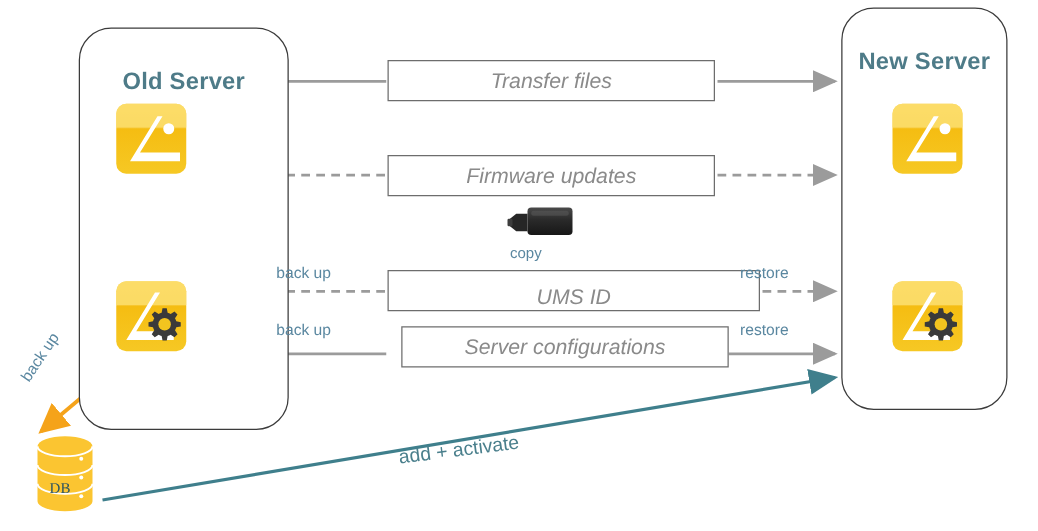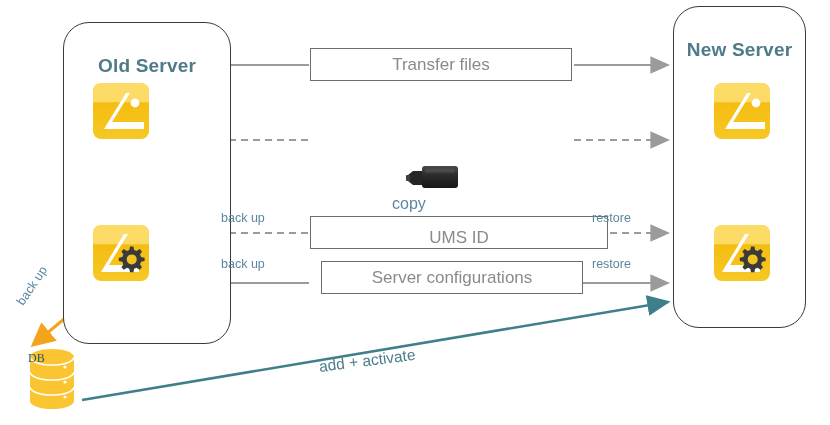--- a/index.html
+++ b/index.html
@@ -69,38 +69,39 @@
     position: absolute;
     border: 1.1px solid #6d6d6d;
     background: #ffffff;
     box-sizing: border-box;
     display: flex;
     align-items: center;
     justify-content: center;
     color: #8a8a8a;
     font-size: 17px;
     white-space: nowrap;
+    font-style: italic;
   }
   #box-transfer { left: 310px; top: 48px;  width: 262px; height: 33px; }
   #box-firmware { left: 310px; top: 124px; width: 262px; height: 33px; }
   #box-umsid    { left: 310px; top: 216px; width: 298px; height: 33px; align-items: flex-end; }
   #box-config   { left: 321px; top: 261px; width: 262px; height: 33px; }
 
   
   .edge-label {
     position: absolute;
     font-size: 12.5px;
     color: #5a87a0;
     white-space: nowrap;
   }
   #lbl-backup-1  { left: 221px; top: 211px; }
   #lbl-backup-2  { left: 221px; top: 257px; }
   #lbl-restore-1 { left: 592px; top: 211px; }
   #lbl-restore-2 { left: 592px; top: 257px; }
-  #lbl-copy      { left: 392px; top: 195px; font-size: 16px; }
+  #lbl-copy      { left: 408px; top: 195px; font-size: 12px; }
 
   #lbl-backup-db {
     position: absolute;
     left: 14px;
     top: 300px;
     font-size: 12.5px;
     color: #5a87a0;
     transform: rotate(-56deg);
     transform-origin: left top;
     white-space: nowrap;
@@ -120,22 +121,23 @@
   #db-cylinder {
     position: absolute;
     left: 28px;
     top: 348px;
     width: 48px;
     height: 62px;
   }
   #db-text {
     position: absolute;
     left: 28px;
-    top: 351px;
+    top: 383px;
     width: 40px;
+    text-align: center;
     font-size: 12px;
     color: #2d5560;
     font-family: "Liberation Serif", serif;
     pointer-events: none;
   }
 
   
   #usb-dongle {
     position: absolute;
     left: 402px;
@@ -240,20 +242,23 @@
     <path d="M36 10 L17 41 L47 41 L47 48 L9 48 L32 10 Z" fill="#ffffff"></path>
     <g fill="#3a3a3a">
       <path d="M38 22.5 l3.4 0 0.7 3.6 a8 8 0 0 1 2.4 1.0 l3.1 -2.0 2.4 2.4 -2.0 3.1 a8 8 0 0 1 1.0 2.4 l3.6 0.7 0 3.4 -3.6 0.7 a8 8 0 0 1 -1.0 2.4 l2.0 3.1 -2.4 2.4 -3.1 -2.0 a8 8 0 0 1 -2.4 1.0 l-0.7 3.6 -3.4 0 -0.7 -3.6 a8 8 0 0 1 -2.4 -1.0 l-3.1 2.0 -2.4 -2.4 2.0 -3.1 a8 8 0 0 1 -1.0 -2.4 l-3.6 -0.7 0 -3.4 3.6 -0.7 a8 8 0 0 1 1.0 -2.4 l-2.0 -3.1 2.4 -2.4 3.1 2.0 a8 8 0 0 1 2.4 -1.0 z"></path>
     </g>
     <circle cx="39.7" cy="35.4" r="5" fill="#f3c41f"></circle>
   </svg>
 
   <div class="label-box" id="box-transfer">
     <span>Transfer files</span>
   </div>
+  <div class="label-box" id="box-firmware">
+    <span>Firmware updates</span>
+  </div>
   <div class="label-box" id="box-umsid">
     <span>UMS ID</span>
   </div>
   <div class="label-box" id="box-config">
     <span>Server configurations</span>
   </div>
 
   <svg id="usb-dongle" viewBox="0 0 62 32">
     <rect x="20" y="4" width="36" height="22" rx="3" fill="url(#usbGrad)"></rect>
     <path d="M20 9 h-9 l-5 4 v6 l5 4 h9 z" fill="#262626"></path>

